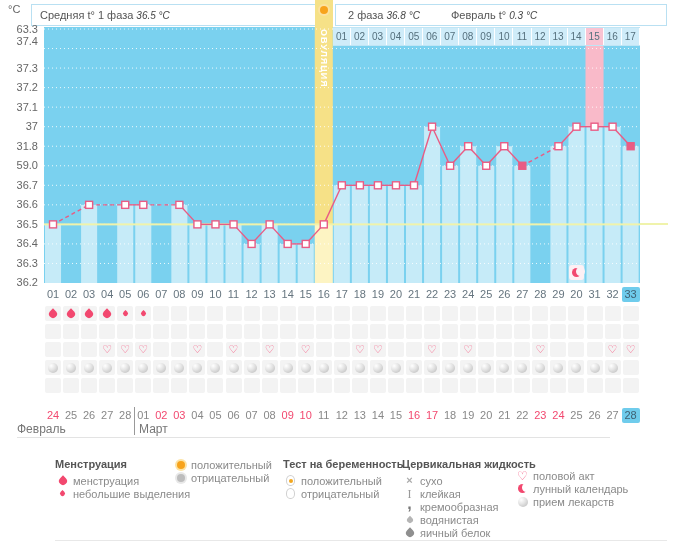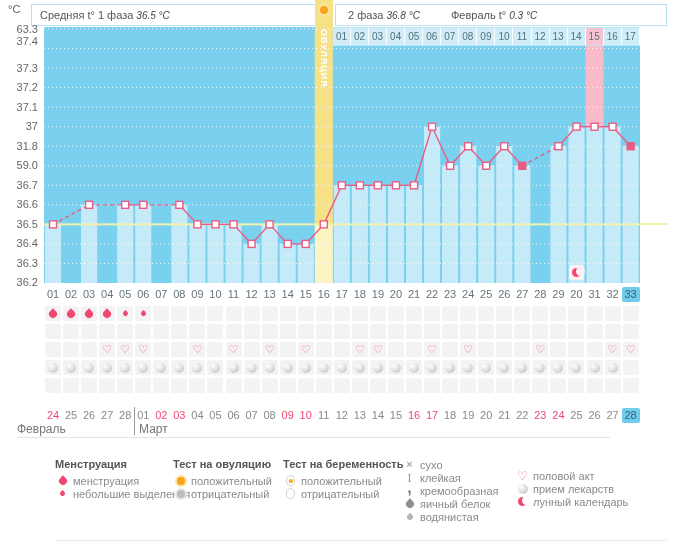--- a/index.html
+++ b/index.html
@@ -587,21 +587,20 @@
           <span>менструация</span>
         </div>
         <div class="litem">
           <span class="ic">
             <span class="dropI d5"></span>
           </span>
           <span>небольшие выделения</span>
         </div>
       </div>
       <div class="lcol" style="left: 173px; top: 458px;">
-        <div class="lhead">Тест на овуляцию</div>
         <div class="litem">
           <span class="ic">
             <span class="sunI"></span>
           </span>
           <span>положительный</span>
         </div>
         <div class="litem">
           <span class="ic">
             <span class="sunI neg"></span>
           </span>
@@ -619,67 +618,68 @@
           <span>положительный</span>
         </div>
         <div class="litem">
           <span class="ic">
             <span class="testI"></span>
           </span>
           <span>отрицательный</span>
         </div>
       </div>
       <div class="lcol" style="left: 402px; top: 458px;">
+        <div class="lhead">Цервикальная жидкость</div>
         <div class="litem">
           <span class="ic">
             <span class="xI">×</span>
           </span>
           <span>сухо</span>
         </div>
         <div class="litem">
           <span class="ic">
             <span class="iI">I</span>
           </span>
           <span>клейкая</span>
         </div>
         <div class="litem">
           <span class="ic">
             <span class="commaI">,</span>
           </span>
           <span>кремообразная</span>
         </div>
         <div class="litem">
           <span class="ic">
+            <span class="dropI d6 gray"></span>
+          </span>
+          <span>водянистая</span>
+        </div>
+        <div class="litem">
+          <span class="ic">
             <span class="dropI d8 dark"></span>
           </span>
           <span>яичный белок</span>
         </div>
-        <div class="litem">
-          <span class="ic">
-            <span class="dropI d6 gray"></span>
-          </span>
-          <span>водянистая</span>
-        </div>
       </div>
       <div class="lcol" style="left: 515px; top: 469px;">
         <div class="litem">
           <span class="ic">
             <span class="heartI" style="font-size: 12px;">♡</span>
           </span>
           <span>половой акт</span>
         </div>
         <div class="litem">
           <span class="ic">
+            <span class="lmoonI"></span>
+          </span>
+          <span>лунный календарь</span>
+        </div>
+        <div class="litem">
+          <span class="ic">
             <span class="ballI"></span>
           </span>
           <span>прием лекарств</span>
-        </div>
-        <div class="litem">
-          <span class="ic">
-            <span class="lmoonI"></span>
-          </span>
-          <span>лунный календарь</span>
         </div>
       </div>
     </div>
 
   <div id="bottom-line"></div>
 </div>
 
 </body></html>

